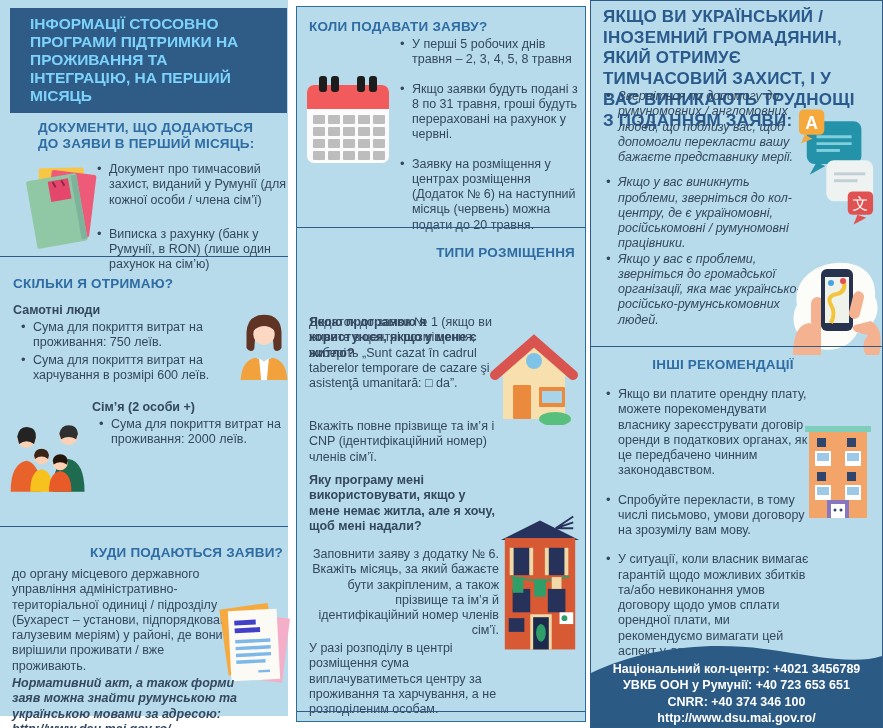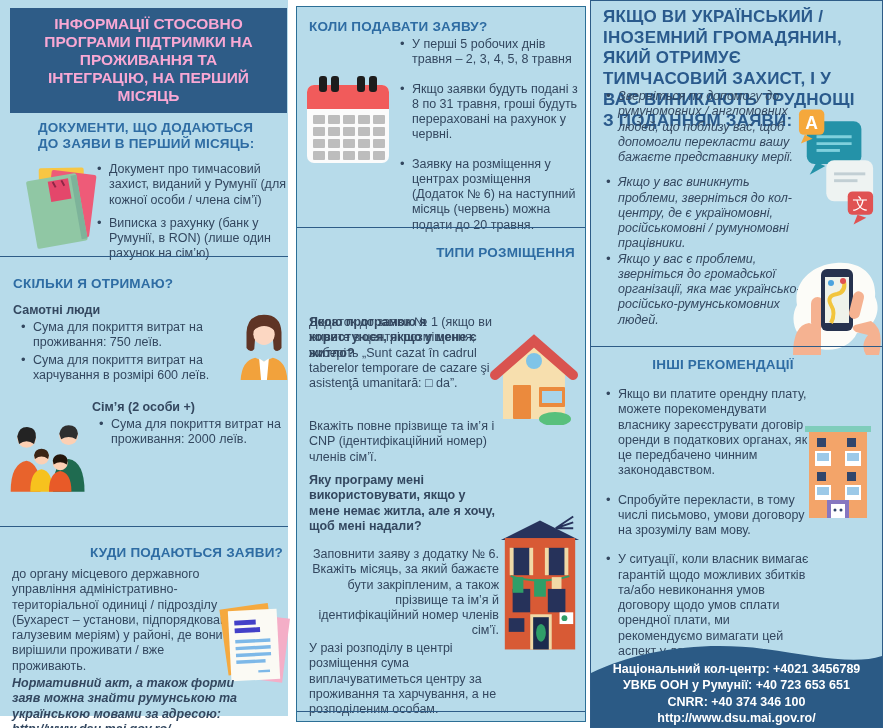--- a/index.html
+++ b/index.html
@@ -10,22 +10,22 @@
   .abs { position:absolute; }
   .h { color:#2e6ca3; font-weight:bold; font-size:13.5px; letter-spacing:.2px; line-height:1.2; }
   .h-navy { color:#2a5a8c; font-weight:bold; font-size:17px; letter-spacing:.2px; line-height:1.22; }
   .body-text { font-size:12.5px; line-height:1.22; color:#33475f; }
   .bold { font-weight:bold; }
   .it { font-style:italic; }
   ul.bul { list-style:none; }
   ul.bul li { position:relative; padding-left:13px; font-size:12.5px; line-height:1.22; color:#33475f; }
   ul.bul li::before { content:"\2022"; position:absolute; left:1px; top:-1px; font-size:13px; color:#33475f; }
   .divider { position:absolute; border-top:1.6px solid #2e5c87; height:0; }
-  #title-box { position:absolute; left:10px; top:8px; width:277px; background:#2e5c87; color:#f9a8d4;
-               font-weight:bold; font-size:15.5px; line-height:1.16; text-align:center; padding:7px 20px 8px; }
+  #title-box { position:absolute; left:10px; top:8px; width:277px; background:#2e5c87; color:#7dd3fc;
+               font-weight:bold; font-size:15.5px; line-height:1.16; text-align:left; padding:7px 20px 8px; }
   .right { text-align:right; }
   svg { display:block; }
   #col3-footer-wave { position:absolute; left:0; bottom:0; width:100%; height:90px; }
   #col3-footer-text { position:absolute; left:0; right:0; top:660px; text-align:center; color:#ffffff;
                       font-weight:bold; font-size:12.5px; line-height:1.3; z-index:2; }
 </style>
 </head>
 <body>
 
 <div id="canvas">
@@ -43,21 +43,21 @@
           <rect x="38" y="10" width="46" height="64" rx="2" fill="#ee5b78" transform="rotate(17 61 42)"></rect>
           <rect x="20" y="12" width="52" height="70" rx="2" fill="#90c7a4"></rect>
           <rect x="66" y="14" width="6" height="66" fill="#7db39a"></rect>
           <rect x="42" y="16" width="21" height="21" fill="#e4476b"></rect>
           <path d="M47 17 l2 6 M56 17 l2 6" stroke="#8e2746" stroke-width="2" fill="none"></path>
         </g>
       </svg>
     </div>
 
     <ul class="bul abs" style="left:96px;top:162px;width:192px;">
-      <li style="margin-bottom:8px;">Документ про тимчасовий захист, виданий у Румунії (для кожної особи / члена сім’ї)</li>
+      <li style="margin-bottom:19px;">Документ про тимчасовий захист, виданий у Румунії (для кожної особи / члена сім’ї)</li>
       <li>Виписка з рахунку (банк у Румунії, в RON) (лише один рахунок на сім’ю)</li>
     </ul>
 
     <div class="divider" style="left:0;top:256px;width:288px;"></div>
 
     <div class="abs h" style="left:13px;top:276px;width:240px;">СКІЛЬКИ Я ОТРИМАЮ?</div>
 
     <div class="abs body-text bold" style="left:13px;top:303px;">Самотні люди</div>
     <ul class="bul abs" style="left:20px;top:320px;width:212px;">
       <li style="margin-bottom:2px;">Сума для покриття витрат на проживання: 750 леїв.</li>

